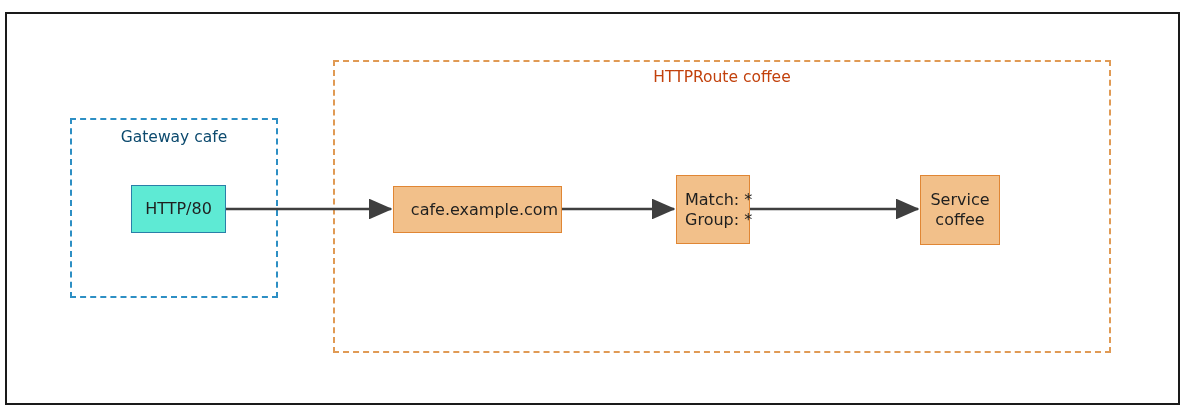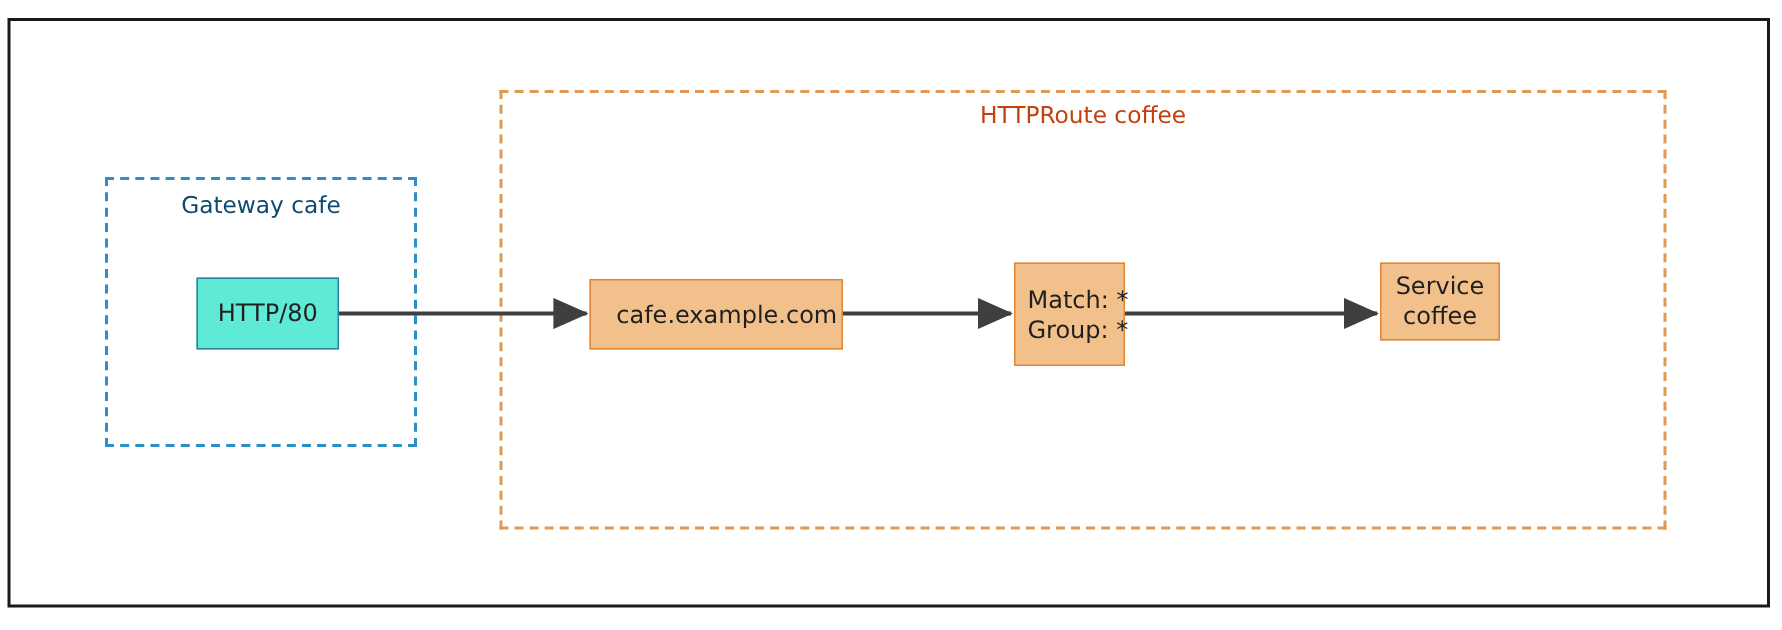--- a/index.html
+++ b/index.html
@@ -125,21 +125,21 @@
     width: 74px;
     height: 69px;
     justify-content: flex-start;
     padding-left: 8px;
     text-align: left;
   }
   .node-service {
     left: 920px;
     top: 175px;
     width: 80px;
-    height: 52px;
+    height: 70px;
   }
   .node-match .match-lines {
     display: block;
     text-align: left;
     white-space: nowrap;
   }
   .node-service .svc-lines {
     display: block;
     text-align: center;
     white-space: nowrap;

